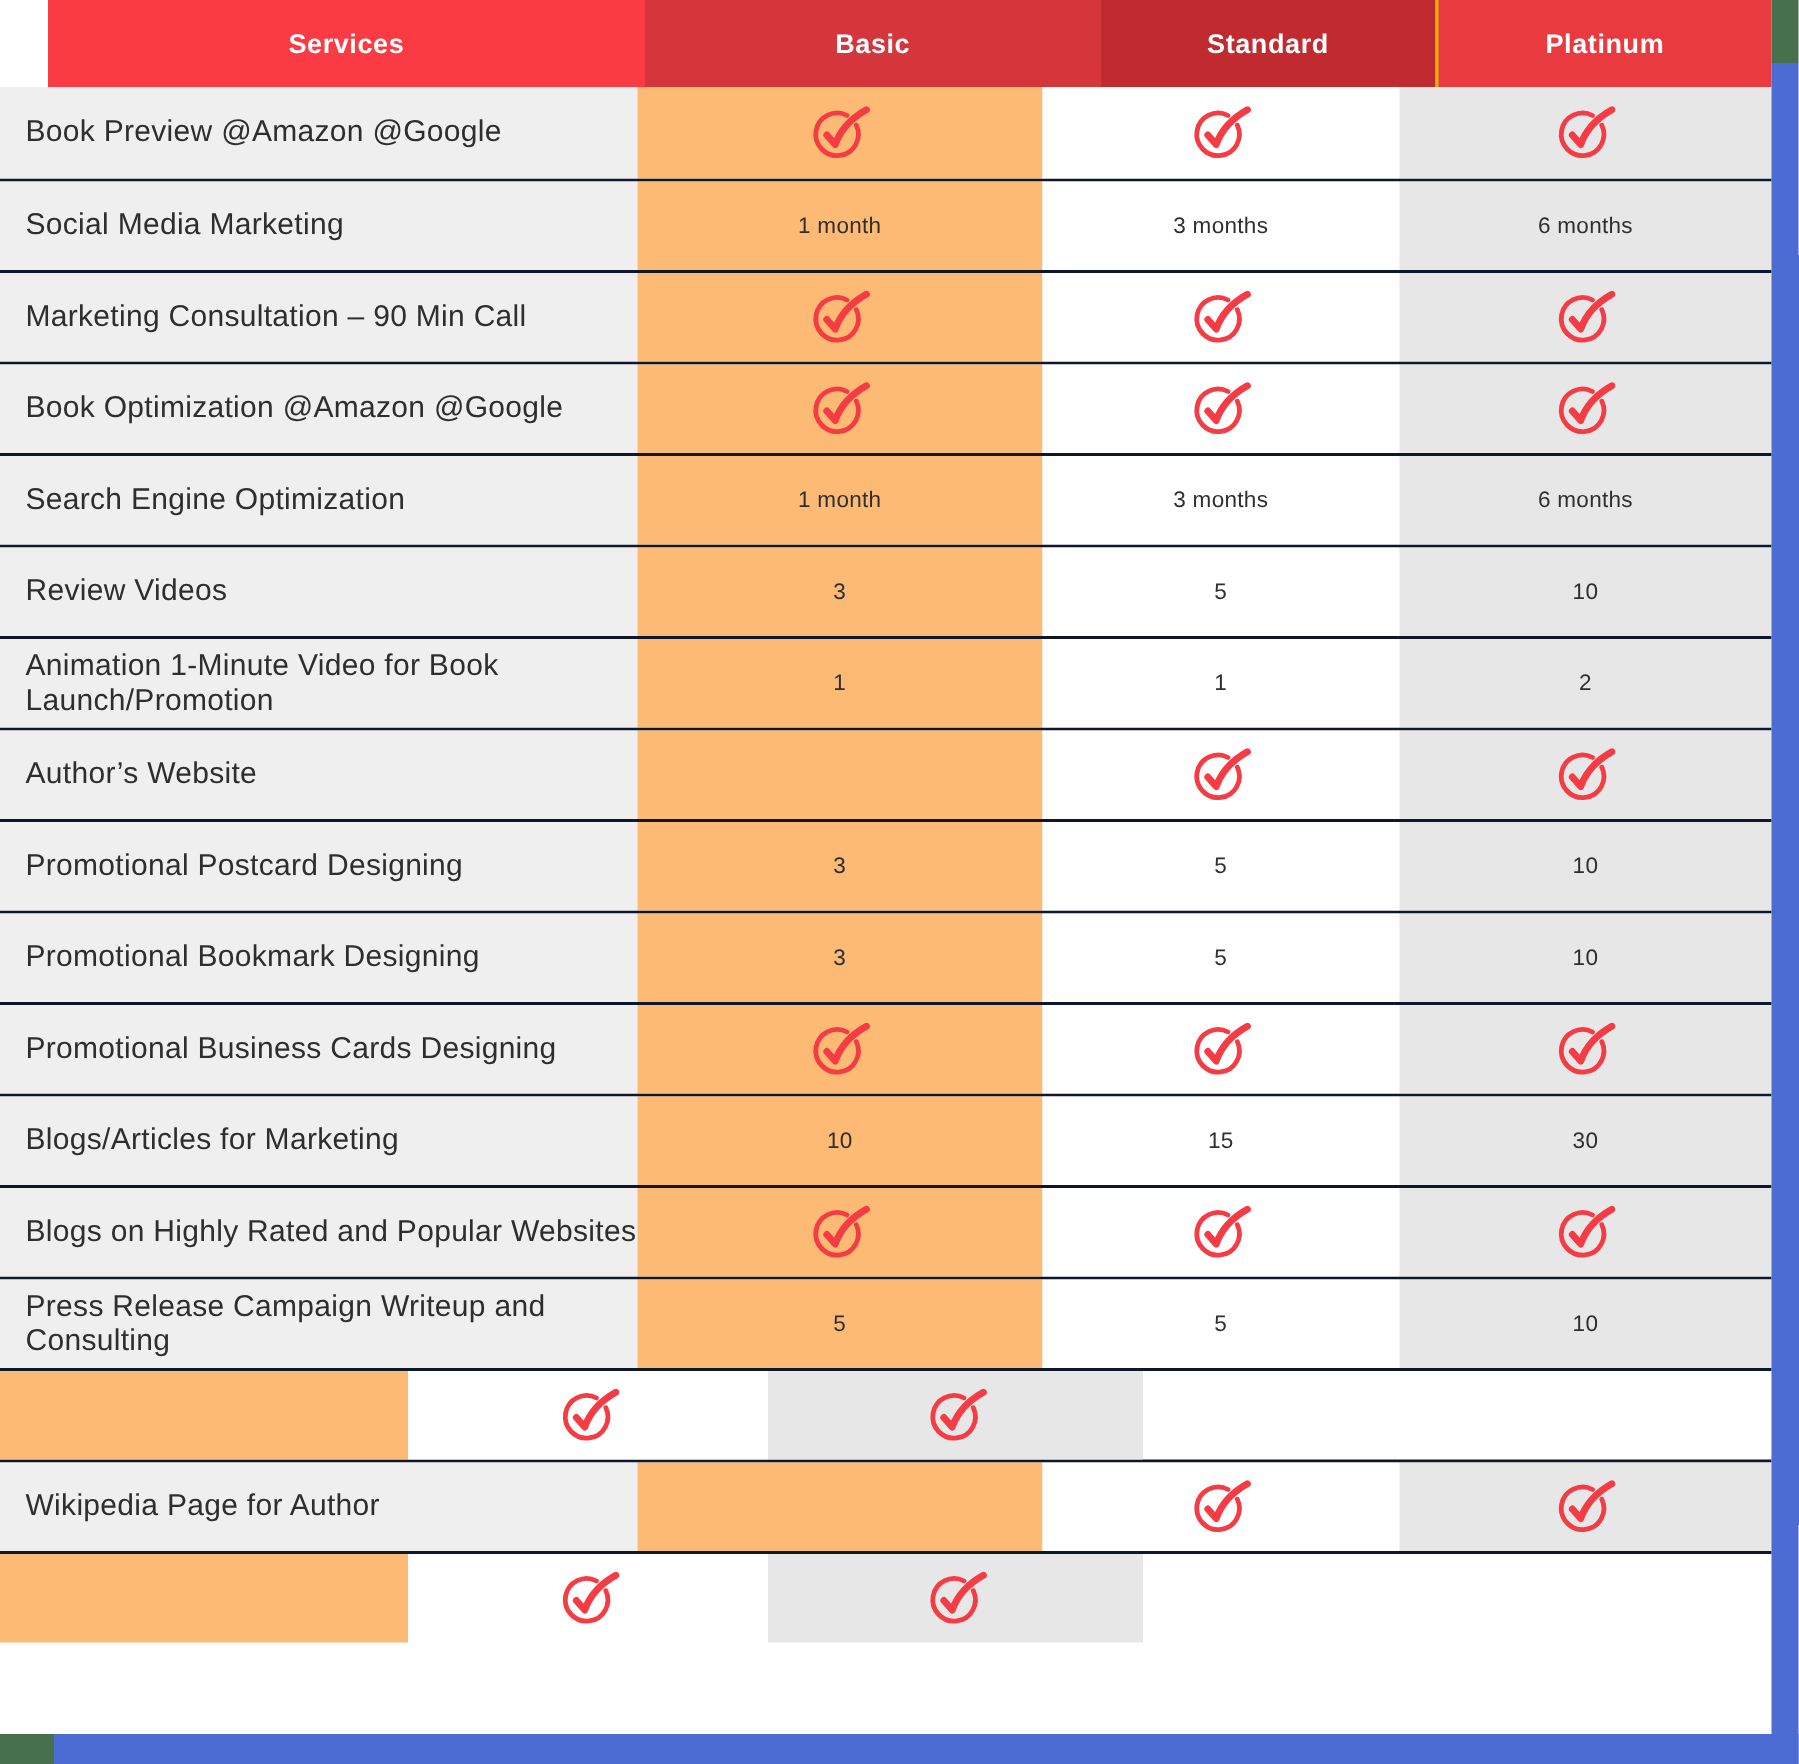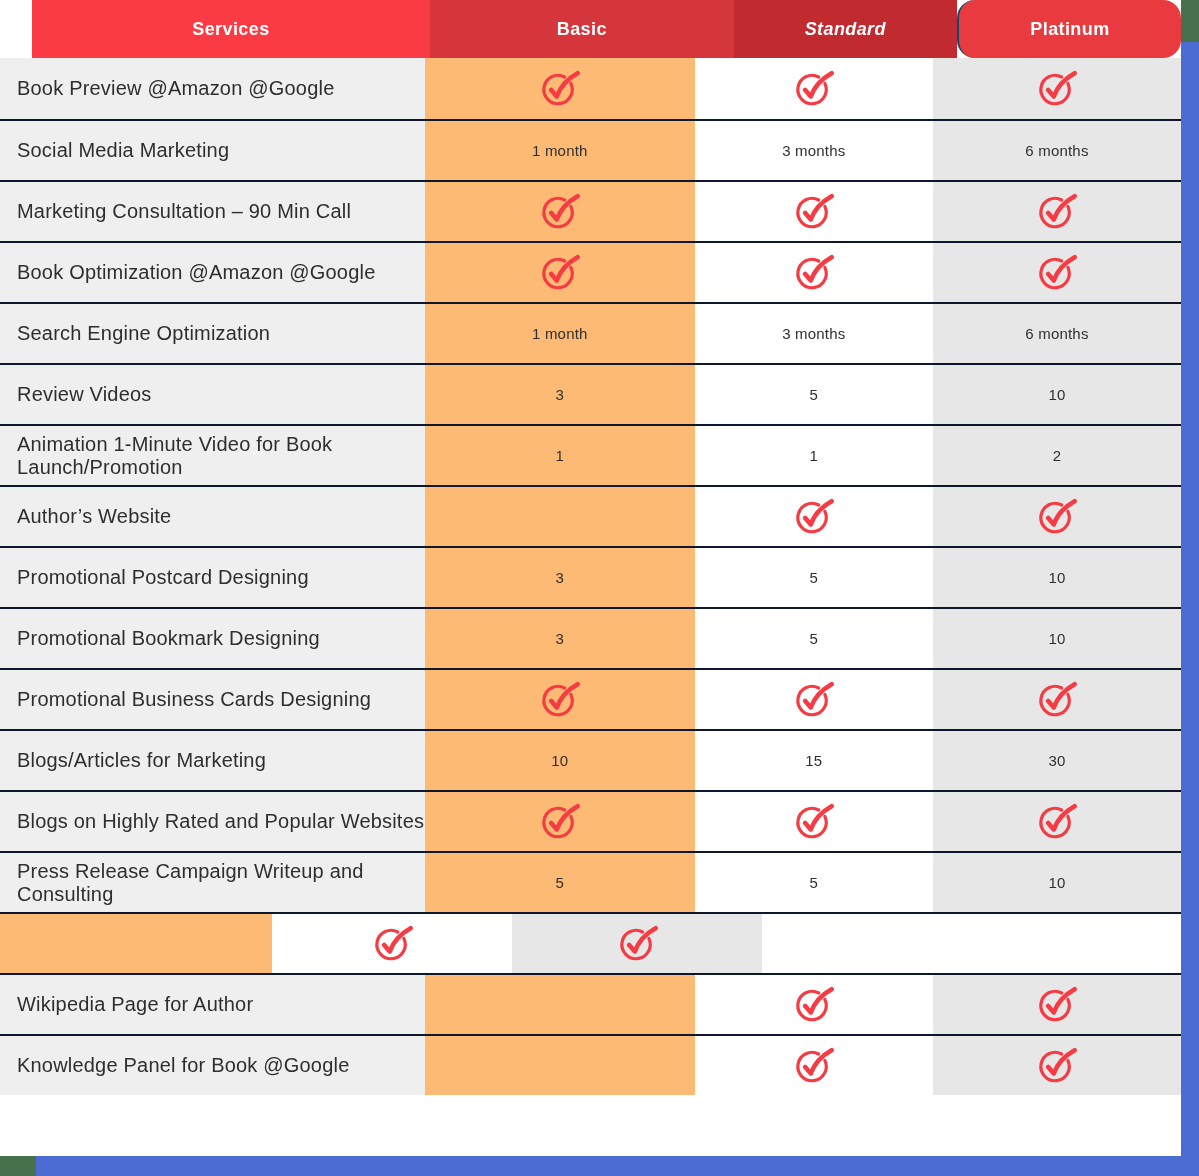--- a/index.html
+++ b/index.html
@@ -11,22 +11,22 @@
   
   .table{position:absolute;left:0;top:0;width:1181px;}
   .header-row{display:flex;height:58px;padding-left:32px;}
   .h-cell{
     display:flex;align-items:center;justify-content:center;
     color:#ffffff;font-size:18px;font-weight:700;letter-spacing:.4px;
     box-sizing:border-box;
   }
   .h-services{width:428px;}
   .h-basic{width:327px;}
-  .h-standard{width:240px;font-style:italic;}
-  .h-platinum{width:241px;border-left:2px solid #0c4a6e;border-radius:18px;}
+  .h-standard{width:240px;}
+  .h-platinum{width:241px;border-left:2px solid #eab308;}
 
   .row{display:flex;height:61px;box-sizing:border-box;border-top:2px solid #0f172a;}
   .row:first-child{border-top:none;}
   .cell{
     display:flex;align-items:center;justify-content:center;
     box-sizing:border-box;color:#2f2f2f;font-size:15px;letter-spacing:.2px;
   }
   .cell.service{
     width:428px;justify-content:flex-start;padding-left:17px;
     background:#f0efef;font-size:20px;color:#2e2e2e;
@@ -267,21 +267,20 @@
         </div>
     <div class="cell platinum">
           <svg class="check" width="41" height="38" viewBox="0 0 41 38">
             <path d="M31.9 13.5 A14.2 14.2 0 1 1 25.7 7.0" fill="none" stroke="#f53b43" stroke-width="3.2" stroke-linecap="round"></path>
             <path d="M12.2 20 L17.8 26.4 C21.2 16.8 28.2 9 38.6 3.2" fill="none" stroke="#f53b43" stroke-width="4.6" stroke-linecap="round" stroke-linejoin="round"></path>
           </svg>
         </div>
   </div>
 
   <div class="row">
-    <div class="cell service">Knowledge Panel for Book @Google</div>
     <div class="cell basic"></div>
     <div class="cell standard">
           <svg class="check" width="41" height="38" viewBox="0 0 41 38">
             <path d="M31.9 13.5 A14.2 14.2 0 1 1 25.7 7.0" fill="none" stroke="#f53b43" stroke-width="3.2" stroke-linecap="round"></path>
             <path d="M12.2 20 L17.8 26.4 C21.2 16.8 28.2 9 38.6 3.2" fill="none" stroke="#f53b43" stroke-width="4.6" stroke-linecap="round" stroke-linejoin="round"></path>
           </svg>
         </div>
     <div class="cell platinum">
           <svg class="check" width="41" height="38" viewBox="0 0 41 38">
             <path d="M31.9 13.5 A14.2 14.2 0 1 1 25.7 7.0" fill="none" stroke="#f53b43" stroke-width="3.2" stroke-linecap="round"></path>

